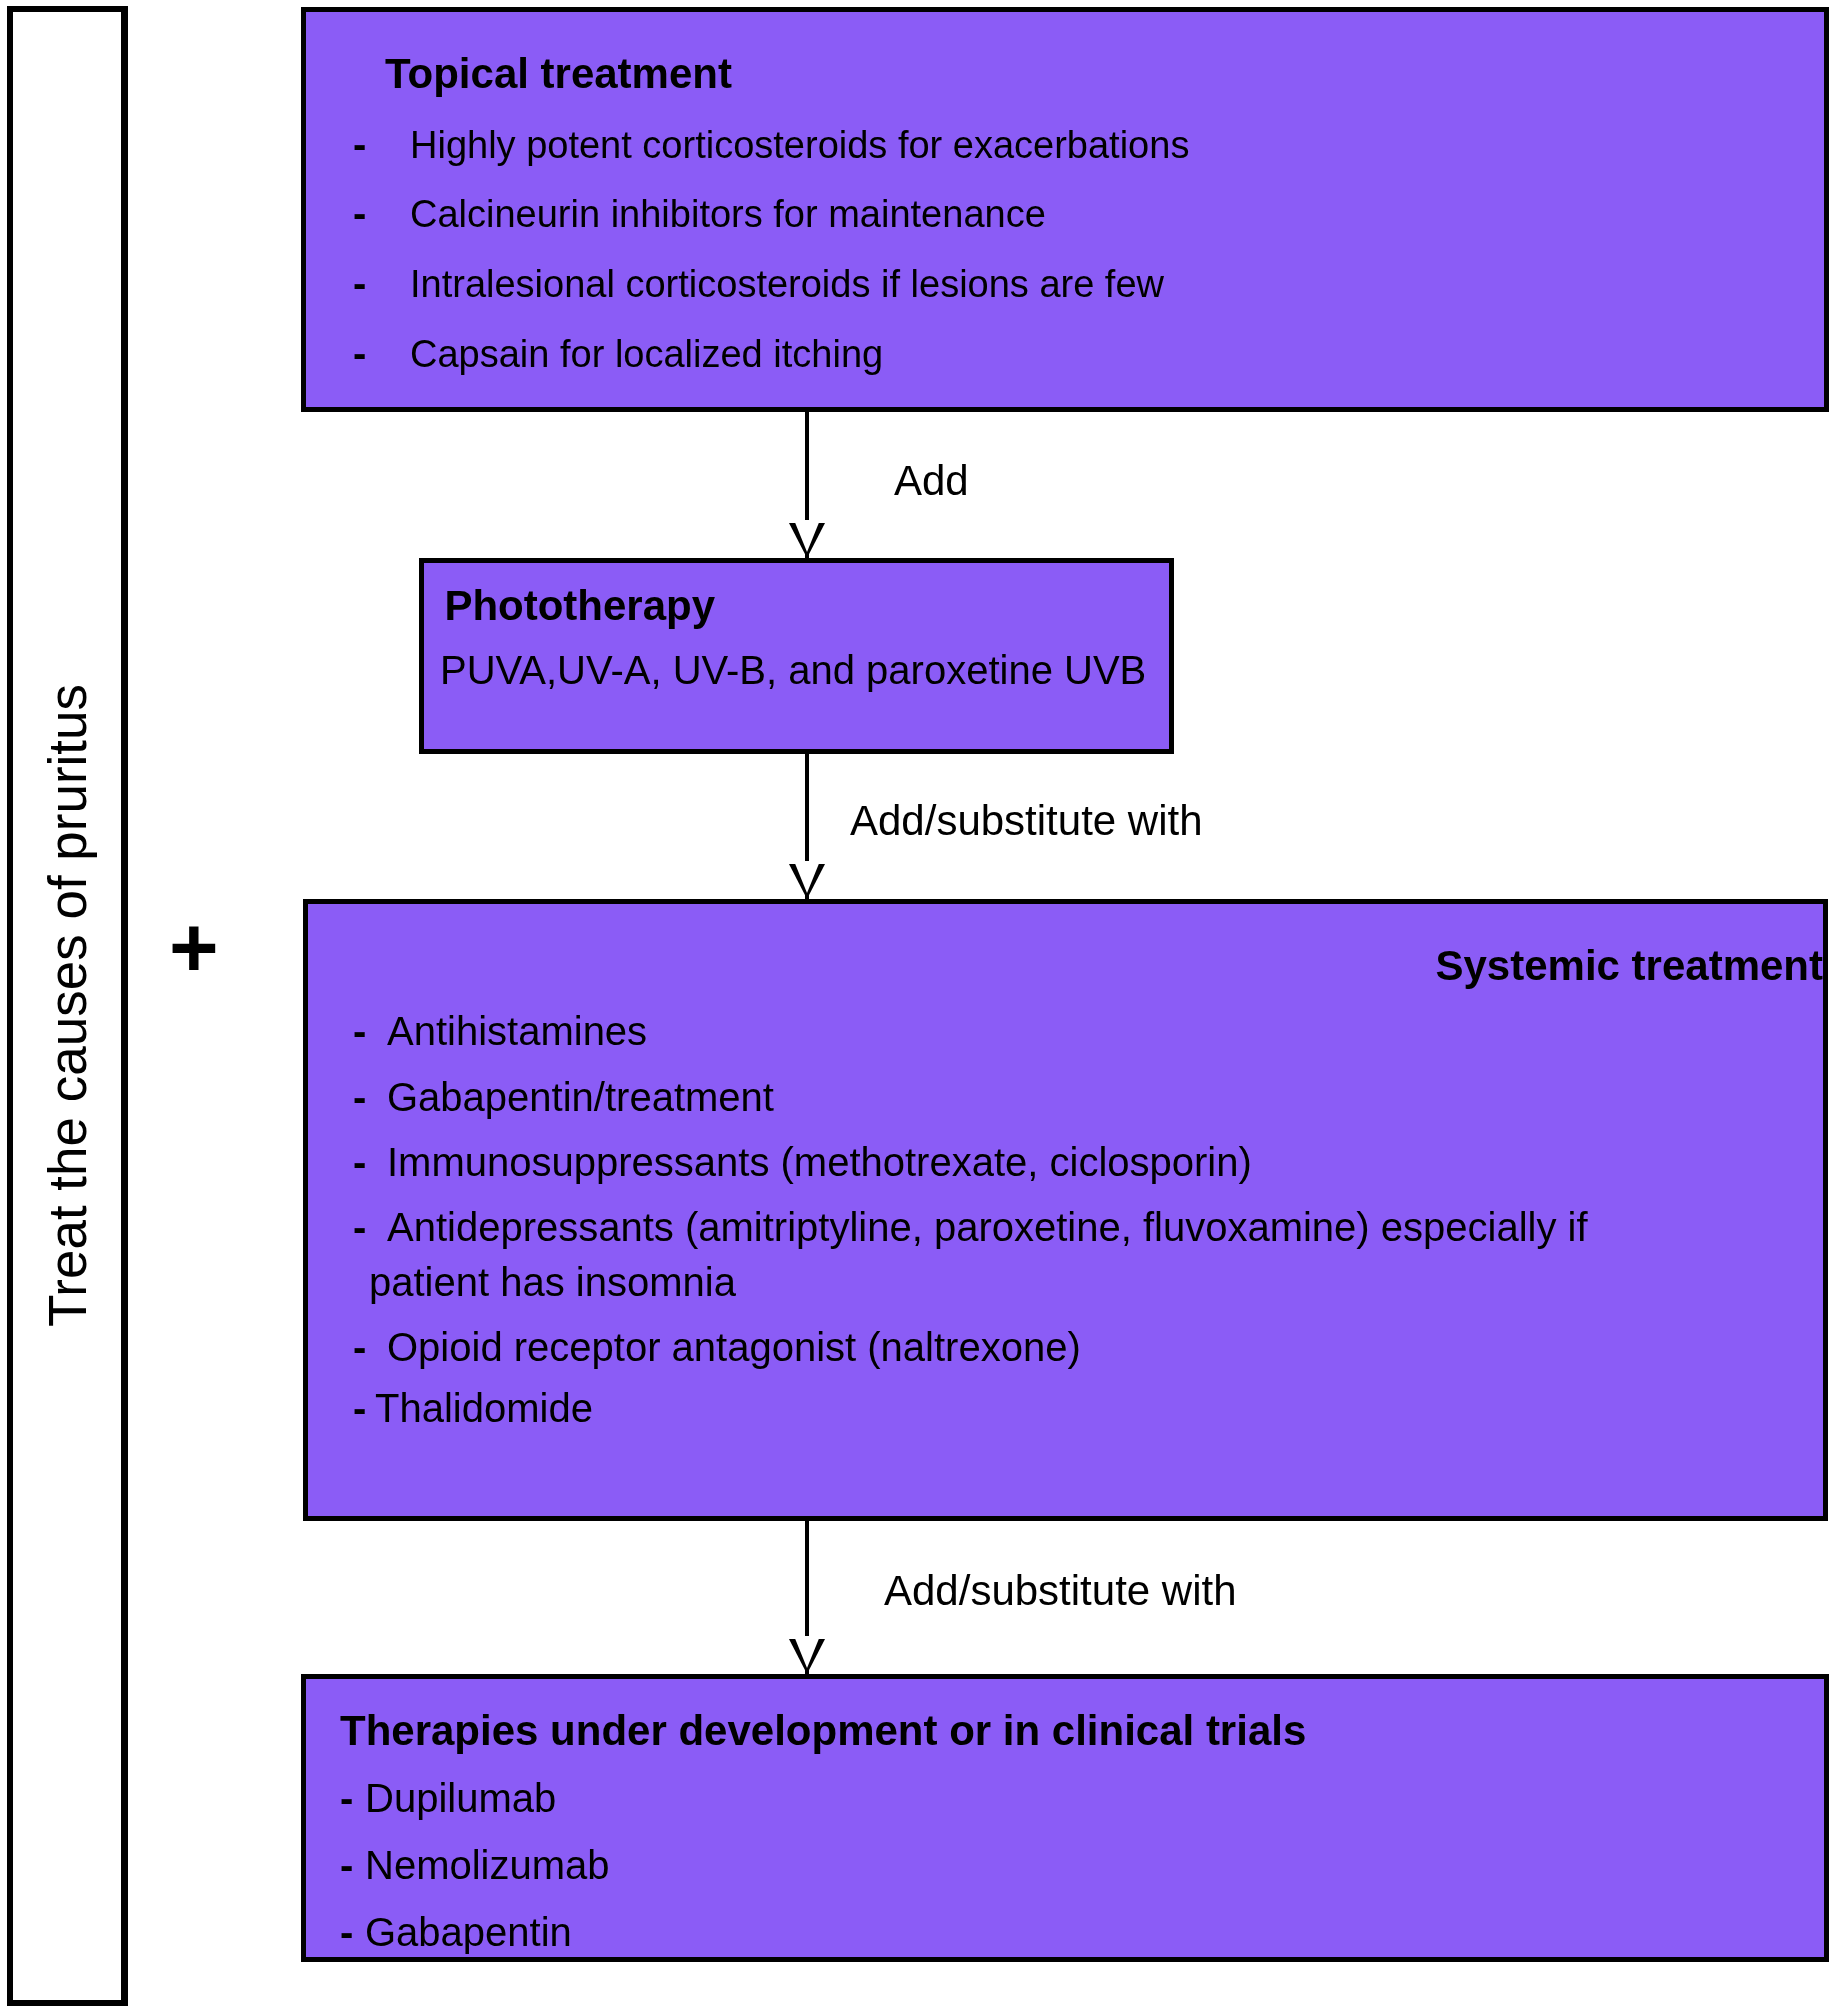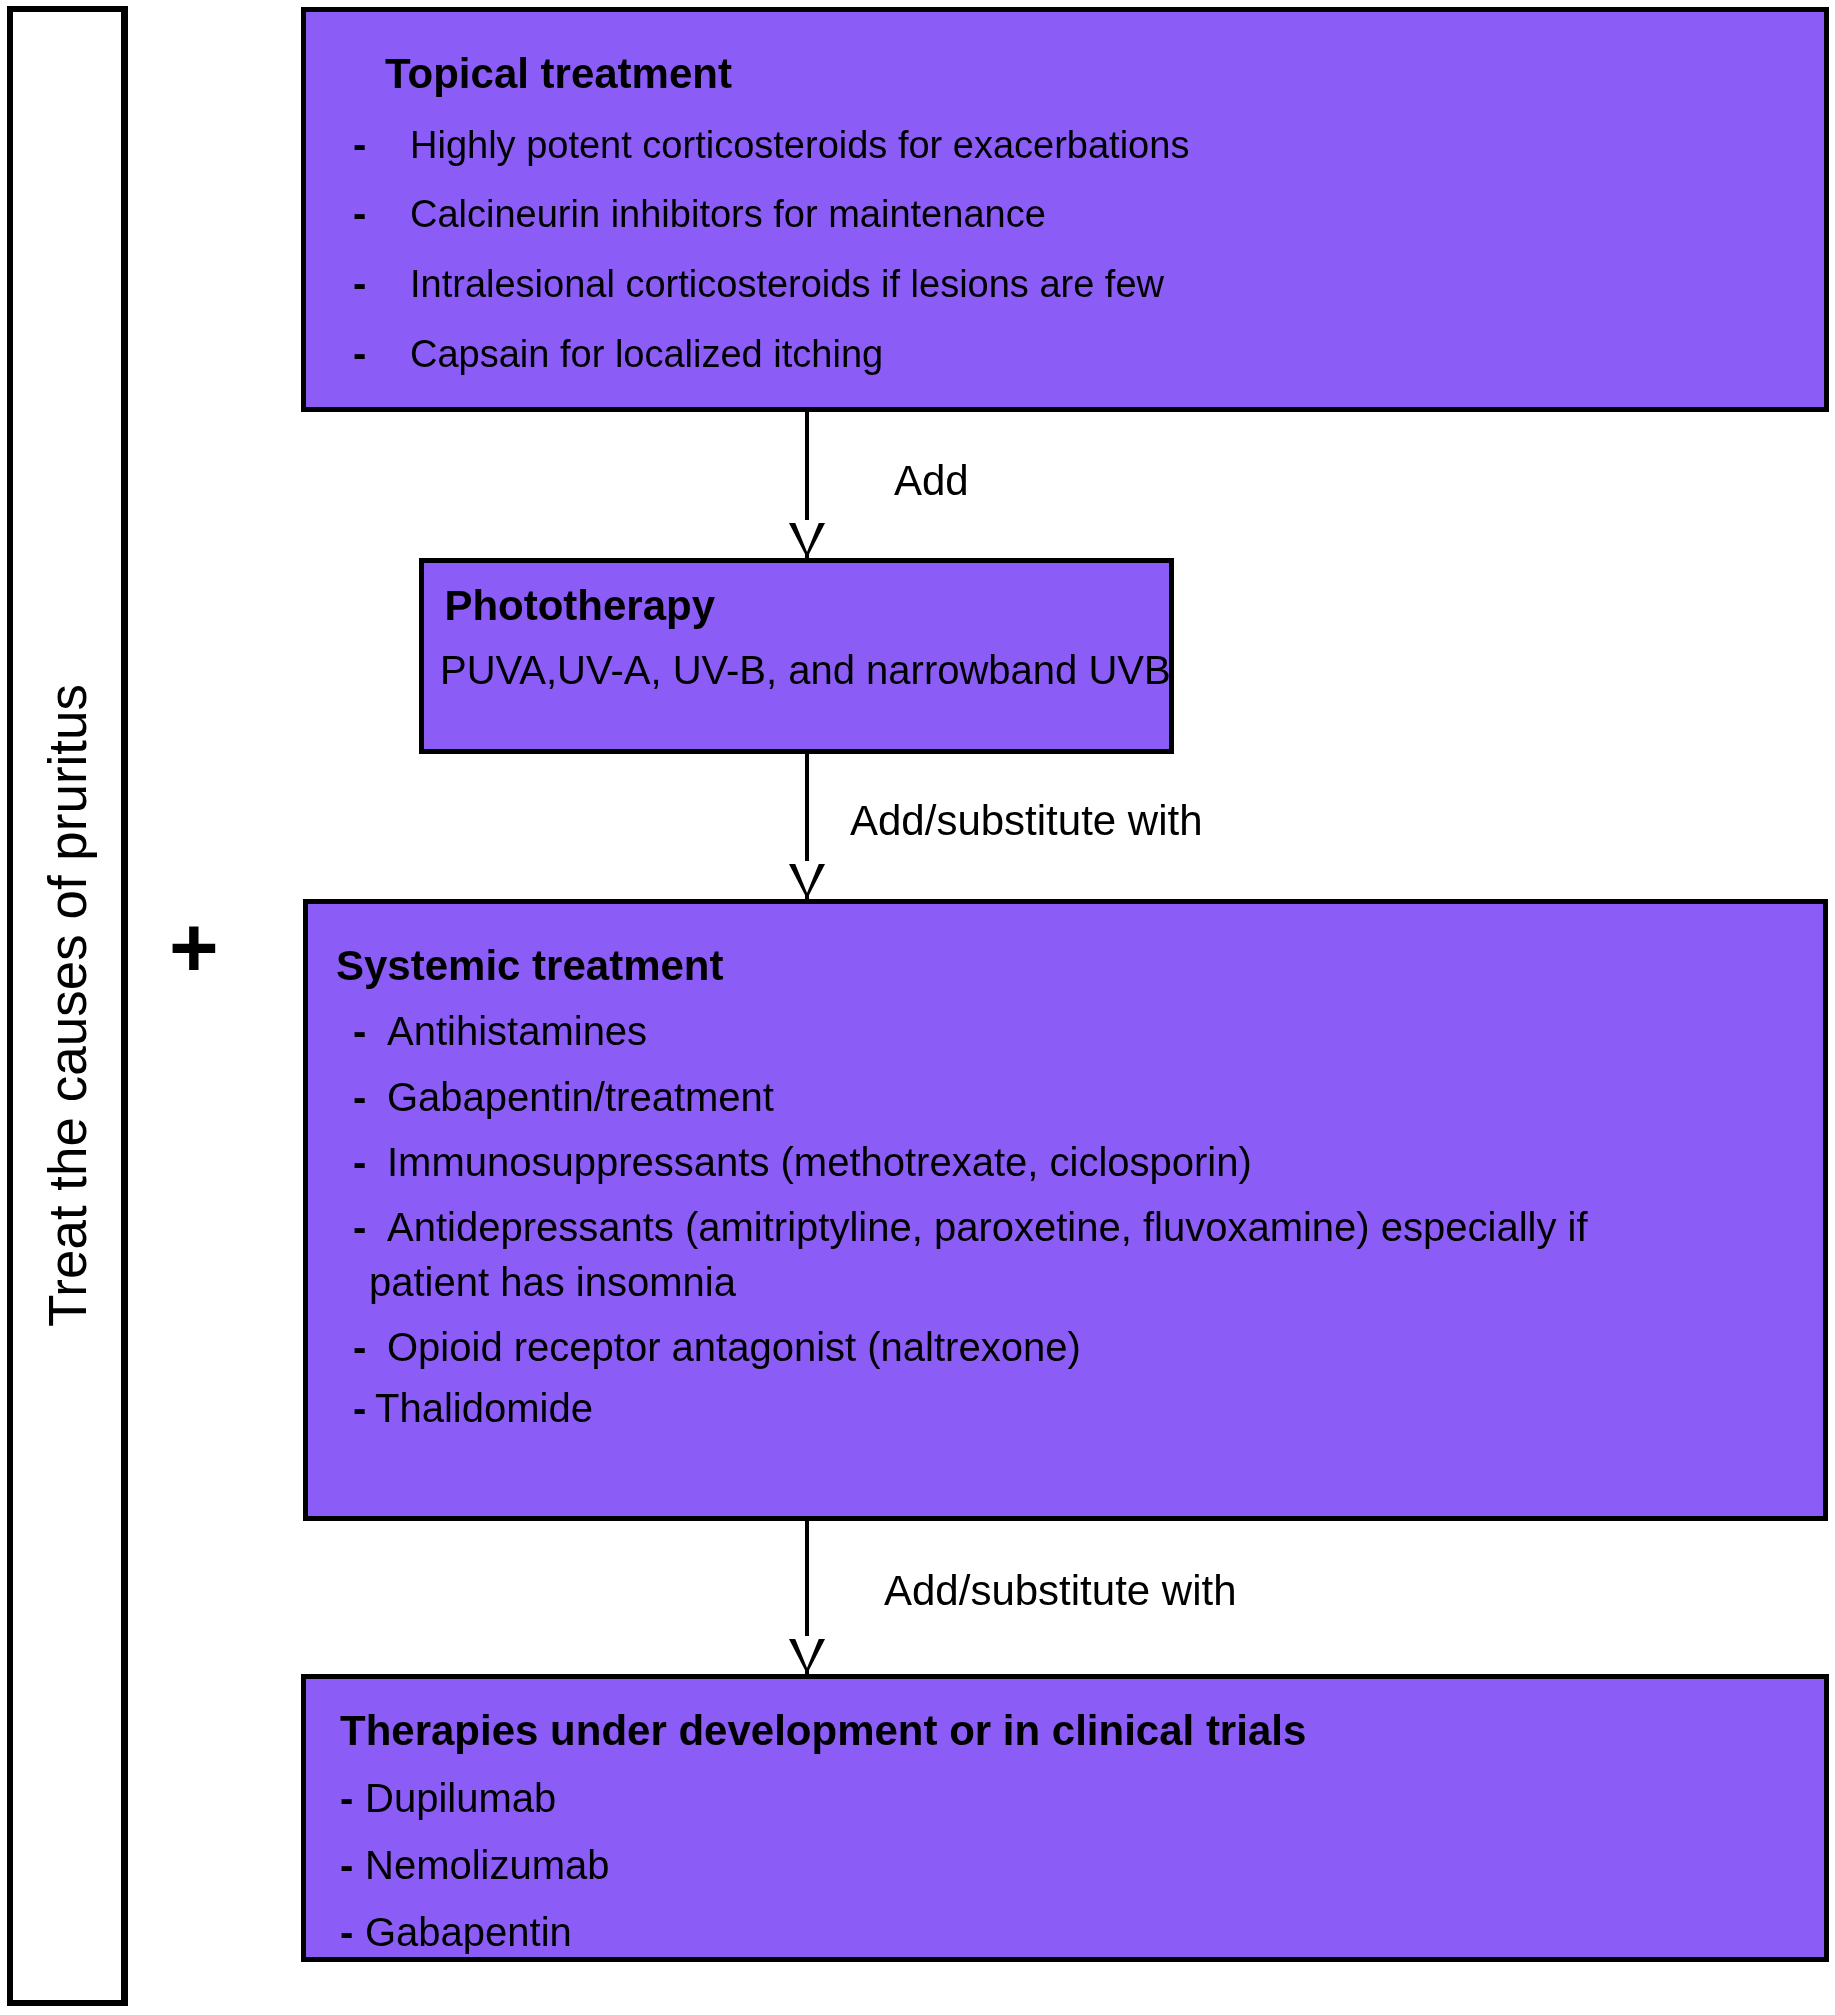--- a/index.html
+++ b/index.html
@@ -99,21 +99,21 @@
   #box-photo {
     left: 419px; top: 558px; width: 755px; height: 196px;
   }
   #box-photo .box-title { margin: 19px 0 0 20.4px; }
   #box-photo .box-line  { margin: 19px 0 0 16px; }
 
   
   #box-systemic {
     left: 303px; top: 899px; width: 1525px; height: 622px;
   }
-  #box-systemic .box-title { margin: 38px 0 0 28px; }
+  #box-systemic .box-title { margin: 38px 0 0 28px; text-align: right; }
   #box-systemic .bullet-row { margin-top: 20.4px; }
   #box-systemic .bullet-dash { width: 34px; margin-left: 45px; }
   #box-systemic .bullet-text { font-size: 40px; line-height: 1.12; }
   #box-systemic .cont-line { margin: 10.2px 0 0 61px; font-size: 40px; }
 
   
   #box-pipeline {
     left: 301px; top: 1674px; width: 1528px; height: 288px;
   }
   #box-pipeline .box-title { margin: 28px 0 0 34px; }
@@ -188,21 +188,21 @@
   </div>
 
   <div class="connector" style="left:805px; top:411px; height:147px;">
     <div class="conn-line" style="height:147px;"></div>
     <div class="conn-head" style="top:112px;"></div>
   </div>
   <div class="conn-label" style="left:854px; top:460px;margin-left:40px;">Add</div>
 
   <div class="box" id="box-photo">
     <div class="box-title">Phototherapy</div>
-    <div class="box-line">PUVA,UV-A, UV-B, and narrowband UVB</div>
+    <div class="box-line">PUVA,UV-A, UV-B, and paroxetine UVB</div>
   </div>
 
   <div class="connector" style="left:805px; top:754px; height:145px;">
     <div class="conn-line" style="height:145px;"></div>
     <div class="conn-head" style="top:110px;"></div>
   </div>
   <div class="conn-label" style="left:850px; top:800px;">Add/substitute with</div>
 
   <div class="box" id="box-systemic">
     <div class="box-title">Systemic treatment</div>

